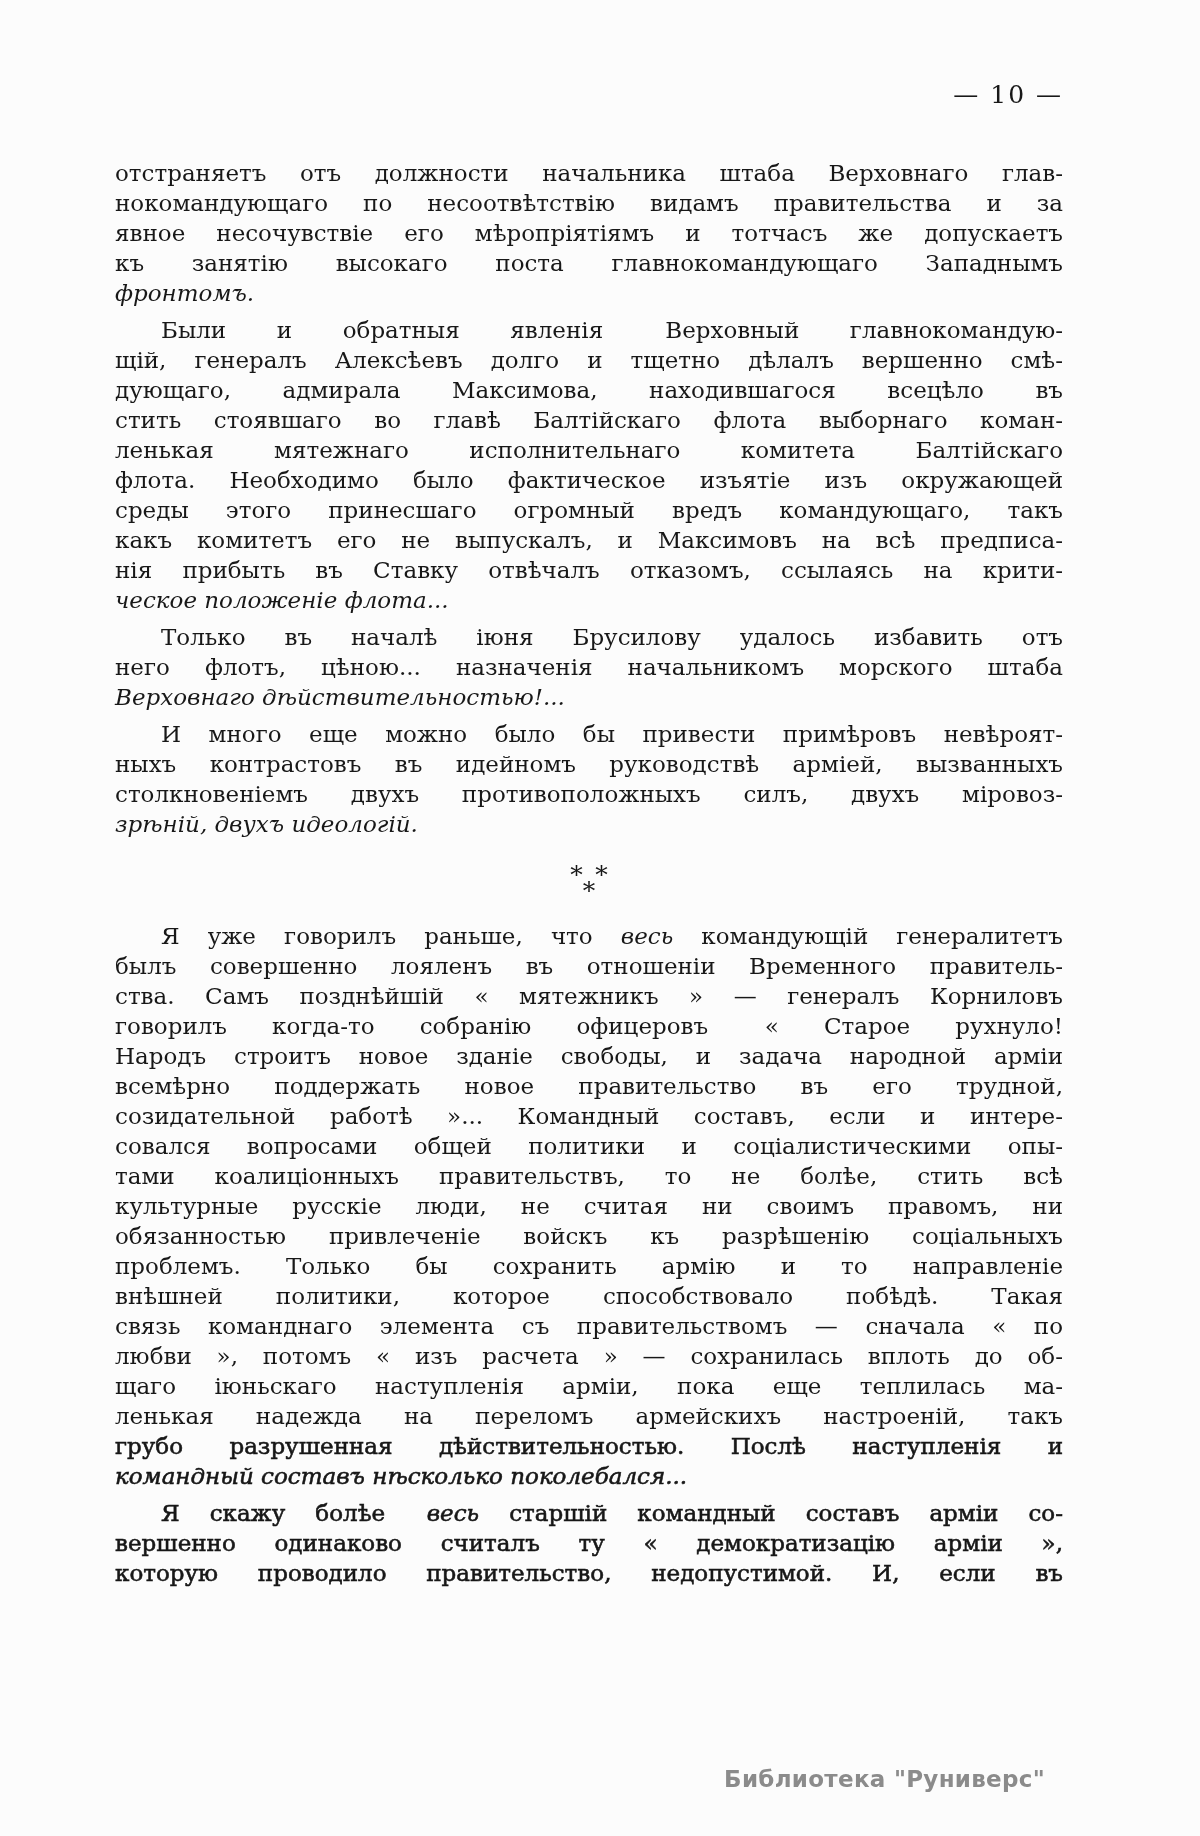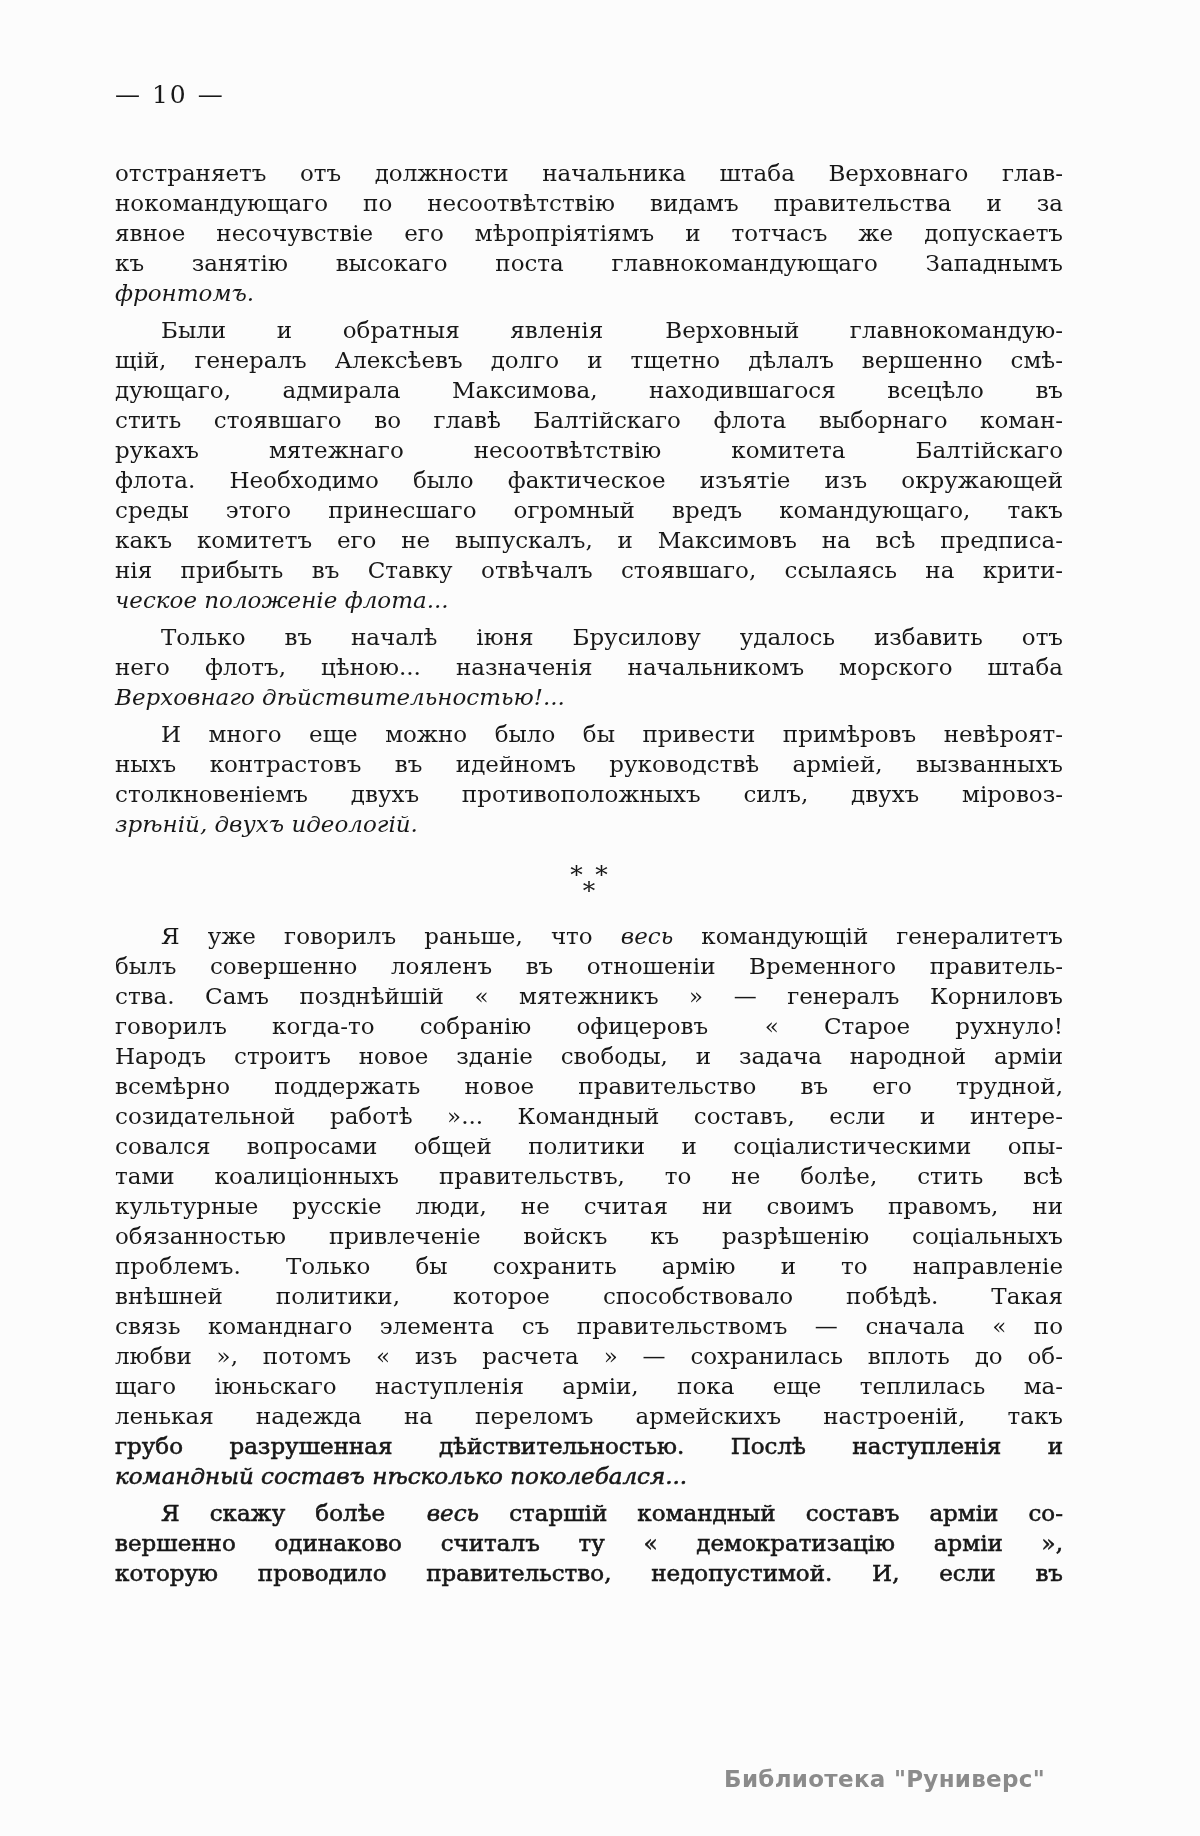--- a/index.html
+++ b/index.html
@@ -13,21 +13,21 @@
     background: #fcfcfc;
     font-family: "DejaVu Serif", "Liberation Serif", serif;
     color: #181818;
     overflow: hidden;
   }
   .page-number {
     position: absolute;
     top: 80px;
     left: 115px;
     width: 948px;
-    text-align: left;
+    text-align: right;
     font-size: 25px;
     letter-spacing: 2px;
   }
   .page-body {
     position: absolute;
     top: 138px;
     left: 115px;
     width: 948px;
     font-size: 23px;
     line-height: 30px;
@@ -69,25 +69,25 @@
       <div class="line"><span>нокомандующаго по несоотвѣтствію видамъ правительства и за</span></div>
       <div class="line"><span>явное несочувствіе его мѣропріятіямъ и тотчасъ же допускаетъ</span></div>
       <div class="line"><span>къ занятію высокаго поста главнокомандующаго Западнымъ</span></div>
       <div class="line lastline"><span>фронтомъ.</span></div>
     </div>
     <div class="paragraph">
       <div class="line indent"><span>Были и обратныя явленія  Верховный главнокомандую-</span></div>
       <div class="line"><span>щій, генералъ Алексѣевъ долго и тщетно дѣлалъ вершенно смѣ-</span></div>
       <div class="line"><span>дующаго, адмирала Максимова, находившагося всецѣло въ</span></div>
       <div class="line"><span>стить стоявшаго во главѣ Балтійскаго флота выборнаго коман-</span></div>
-      <div class="line"><span>рукахъ мятежнаго несоотвѣтствію комитета Балтійскаго</span></div>
+      <div class="line"><span>ленькая мятежнаго исполнительнаго комитета Балтійскаго</span></div>
       <div class="line"><span>флота. Необходимо было фактическое изъятіе изъ окружающей</span></div>
       <div class="line"><span>среды этого принесшаго огромный вредъ командующаго, такъ</span></div>
       <div class="line"><span>какъ комитетъ его не выпускалъ, и Максимовъ на всѣ предписа-</span></div>
-      <div class="line"><span>нія прибыть въ Ставку отвѣчалъ стоявшаго, ссылаясь на крити-</span></div>
+      <div class="line"><span>нія прибыть въ Ставку отвѣчалъ отказомъ, ссылаясь на крити-</span></div>
       <div class="line lastline"><span>ческое положеніе флота...</span></div>
     </div>
     <div class="paragraph">
       <div class="line indent"><span>Только въ началѣ іюня Брусилову удалось избавить отъ</span></div>
       <div class="line"><span>него флотъ, цѣною... назначенія начальникомъ морского штаба</span></div>
       <div class="line lastline"><span>Верховнаго дѣйствительностью!...</span></div>
     </div>
     <div class="paragraph">
       <div class="line indent"><span>И много еще можно было бы привести примѣровъ невѣроят-</span></div>
       <div class="line"><span>ныхъ контрастовъ въ идейномъ руководствѣ арміей, вызванныхъ</span></div>

